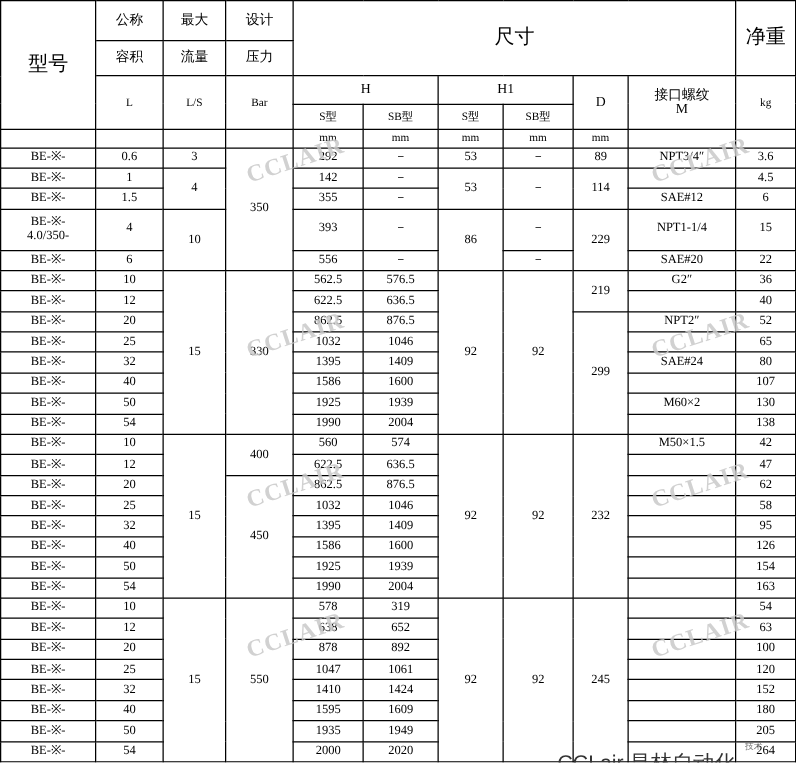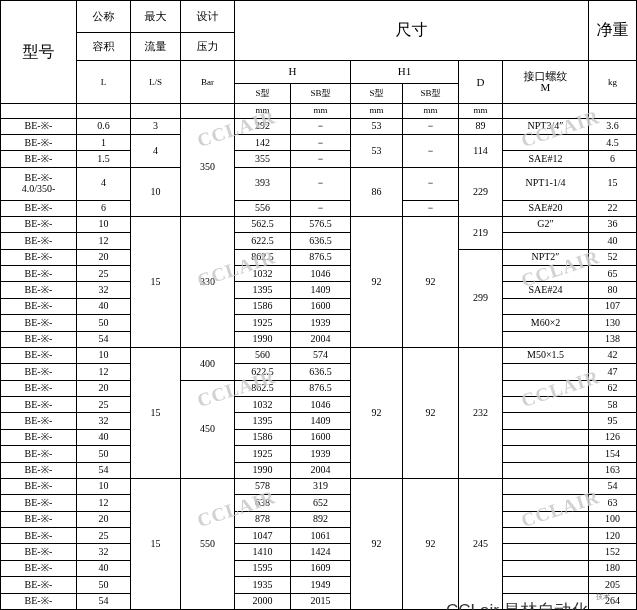--- a/index.html
+++ b/index.html
@@ -419,21 +419,21 @@
         <td>50</td>
         <td>1935</td>
         <td>1949</td>
         <td></td>
         <td>205</td>
       </tr>
       <tr style="height:16px">
         <td class="model-col">BE-※-</td>
         <td>54</td>
         <td>2000</td>
-        <td>2015</td>
+        <td>2020</td>
         <td></td>
         <td>264</td>
       </tr>
     </tbody>
   </table>
 
   <div class="wm wm1">CCLAIR</div>
   <div class="wm wm2">CCLAIR</div>
   <div class="wm wm3">CCLAIR</div>
   <div class="wm wm4">CCLAIR</div>

